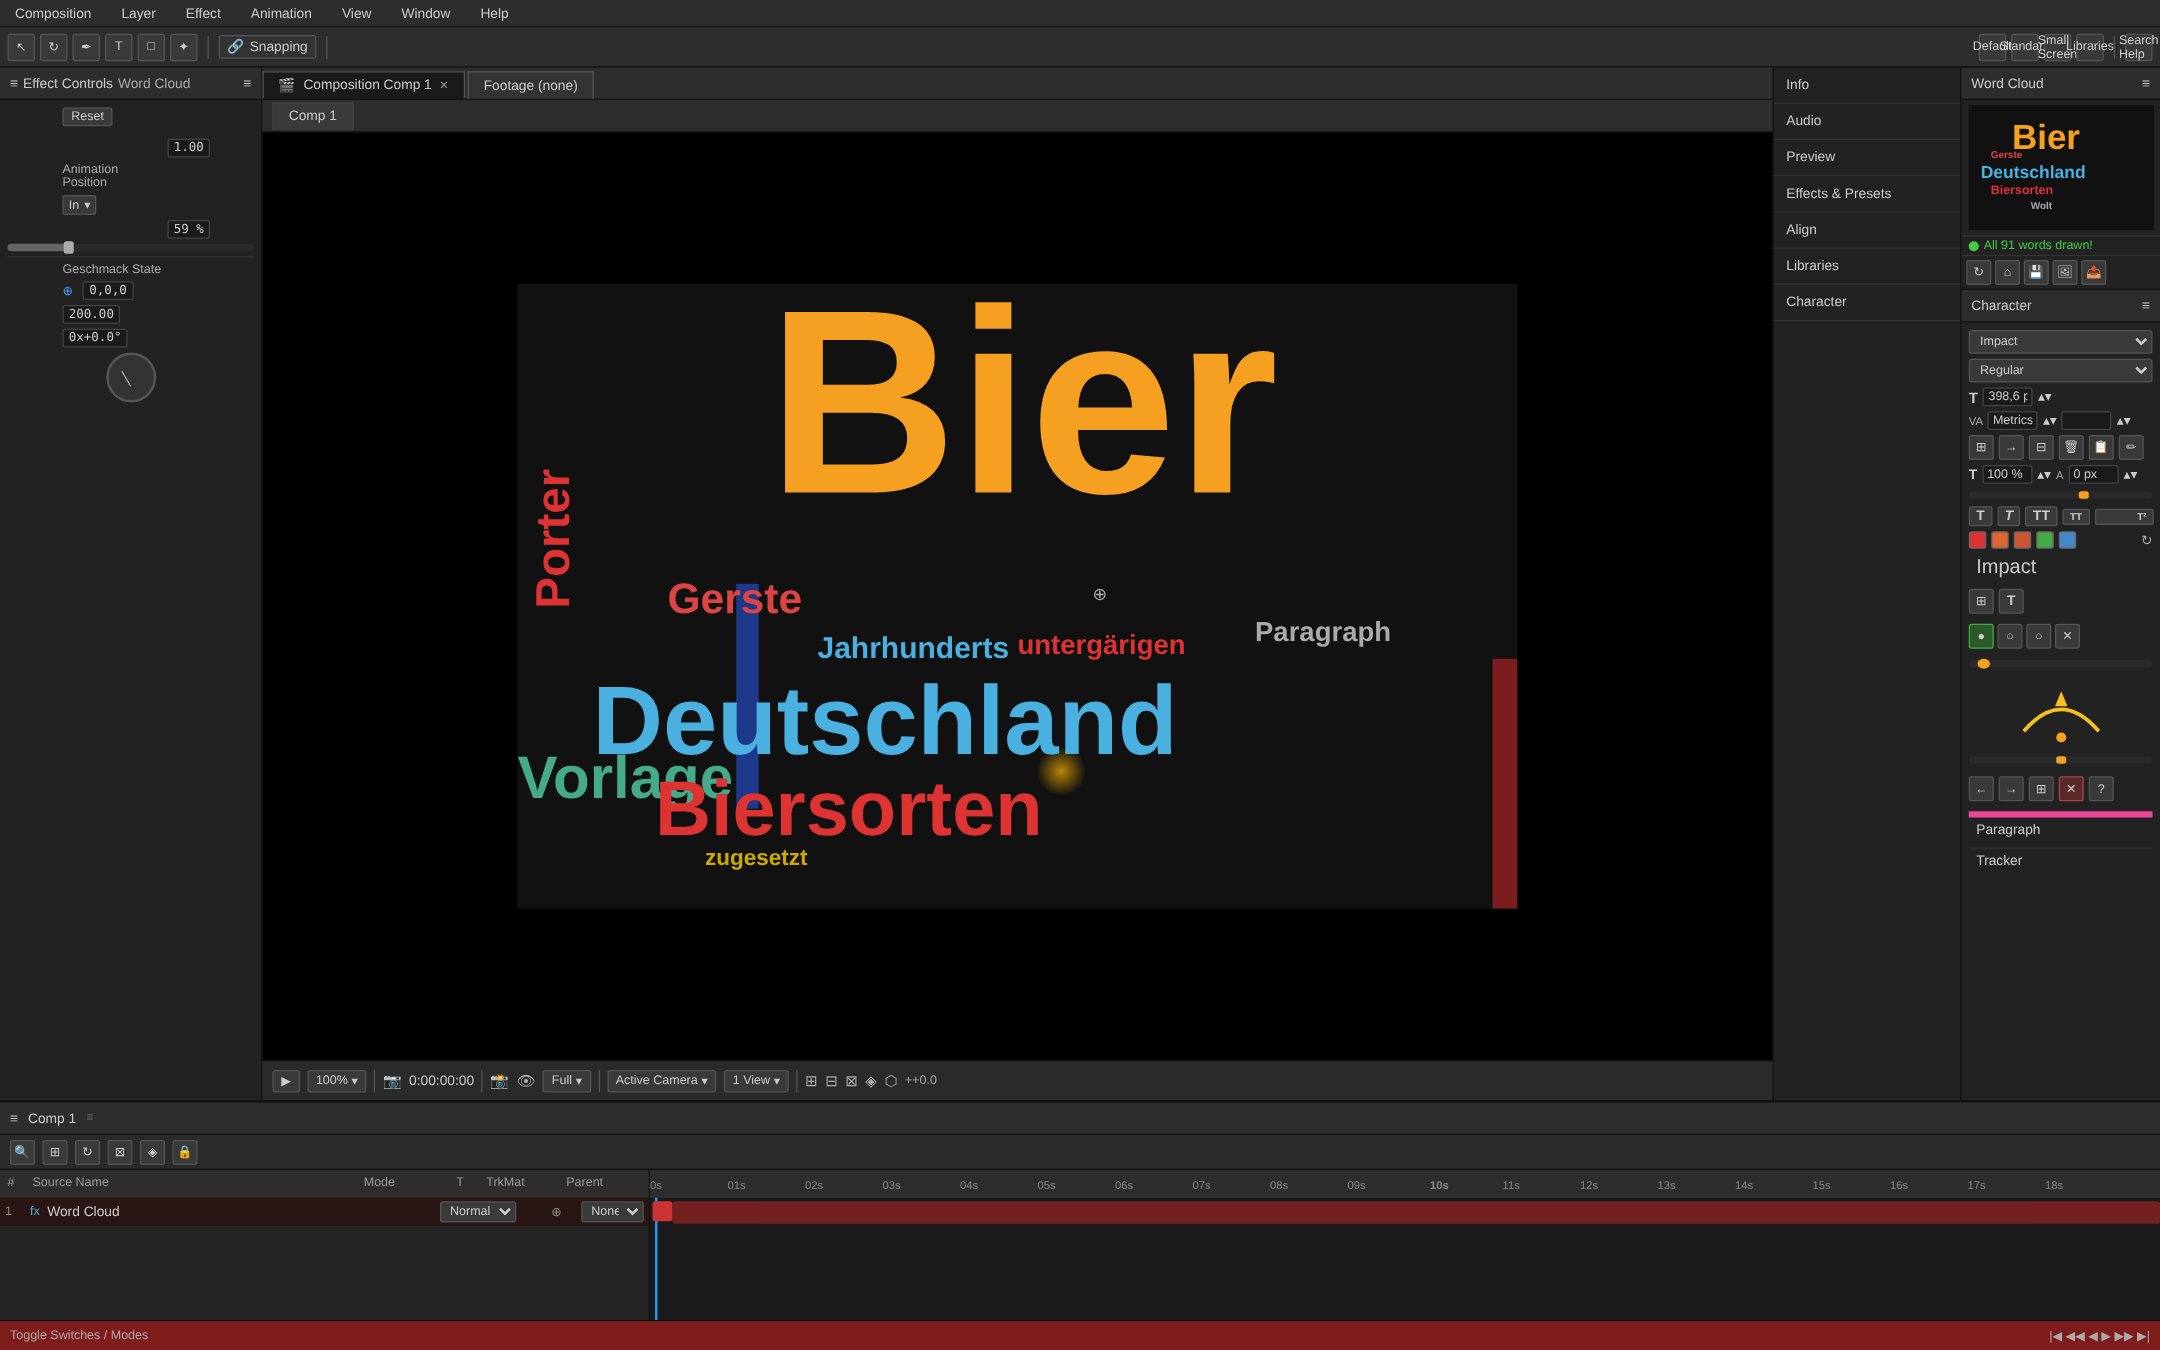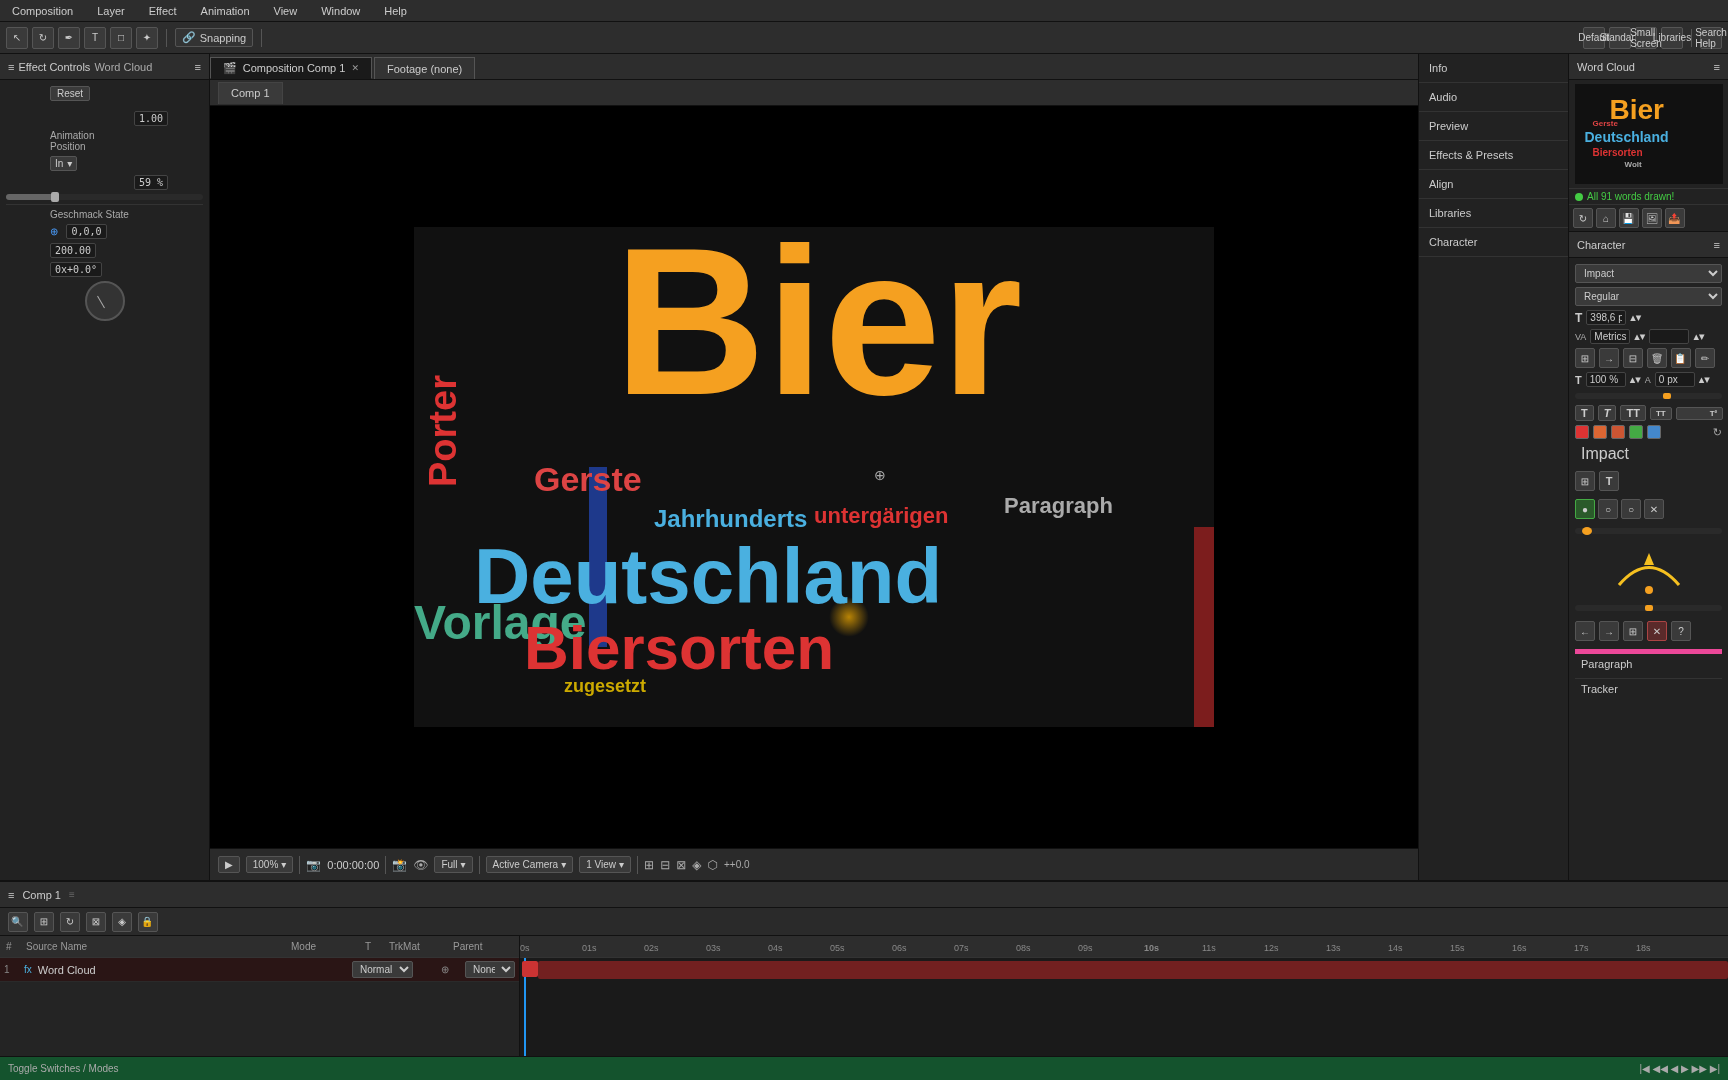--- a/index.html
+++ b/index.html
@@ -426,21 +426,21 @@
       position: absolute;
       top: 0;
       left: 0;
       width: 2px;
       height: 100%;
       background: #2196F3;
     }
 
     
     .tl-bottom-controls {
-      background: #14532d;
+      background: #7f1d1d;
       height: 24px;
       display: flex;
       align-items: center;
       padding: 0 8px;
       gap: 8px;
       border-top: 1px solid #111;
       font-size: 10px;
       color: #aaa;
       justify-content: flex-end;
     }

